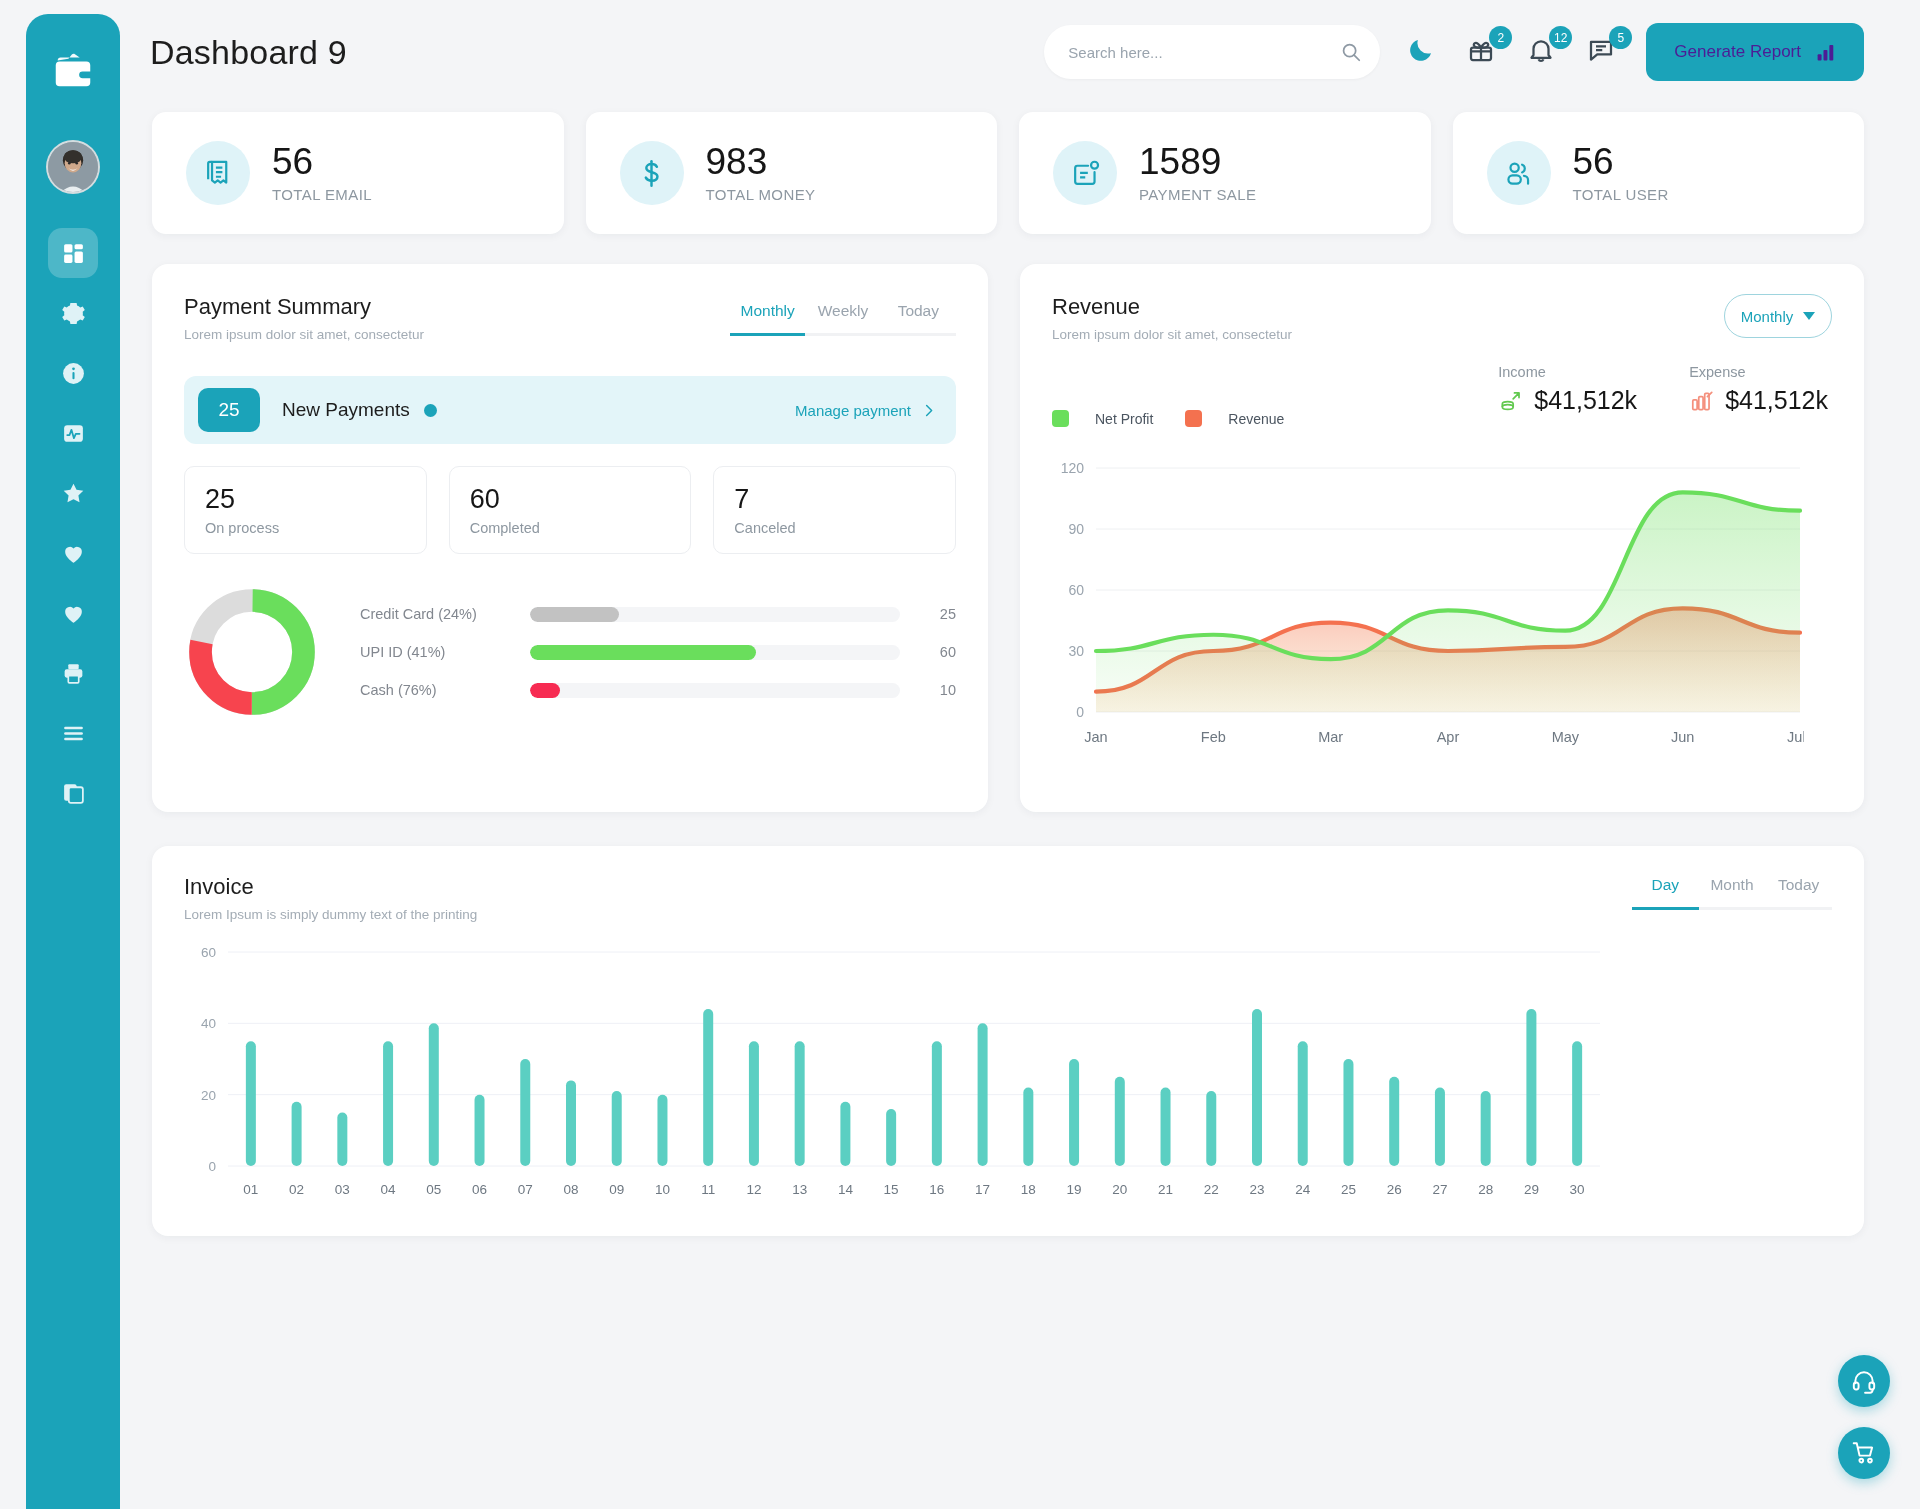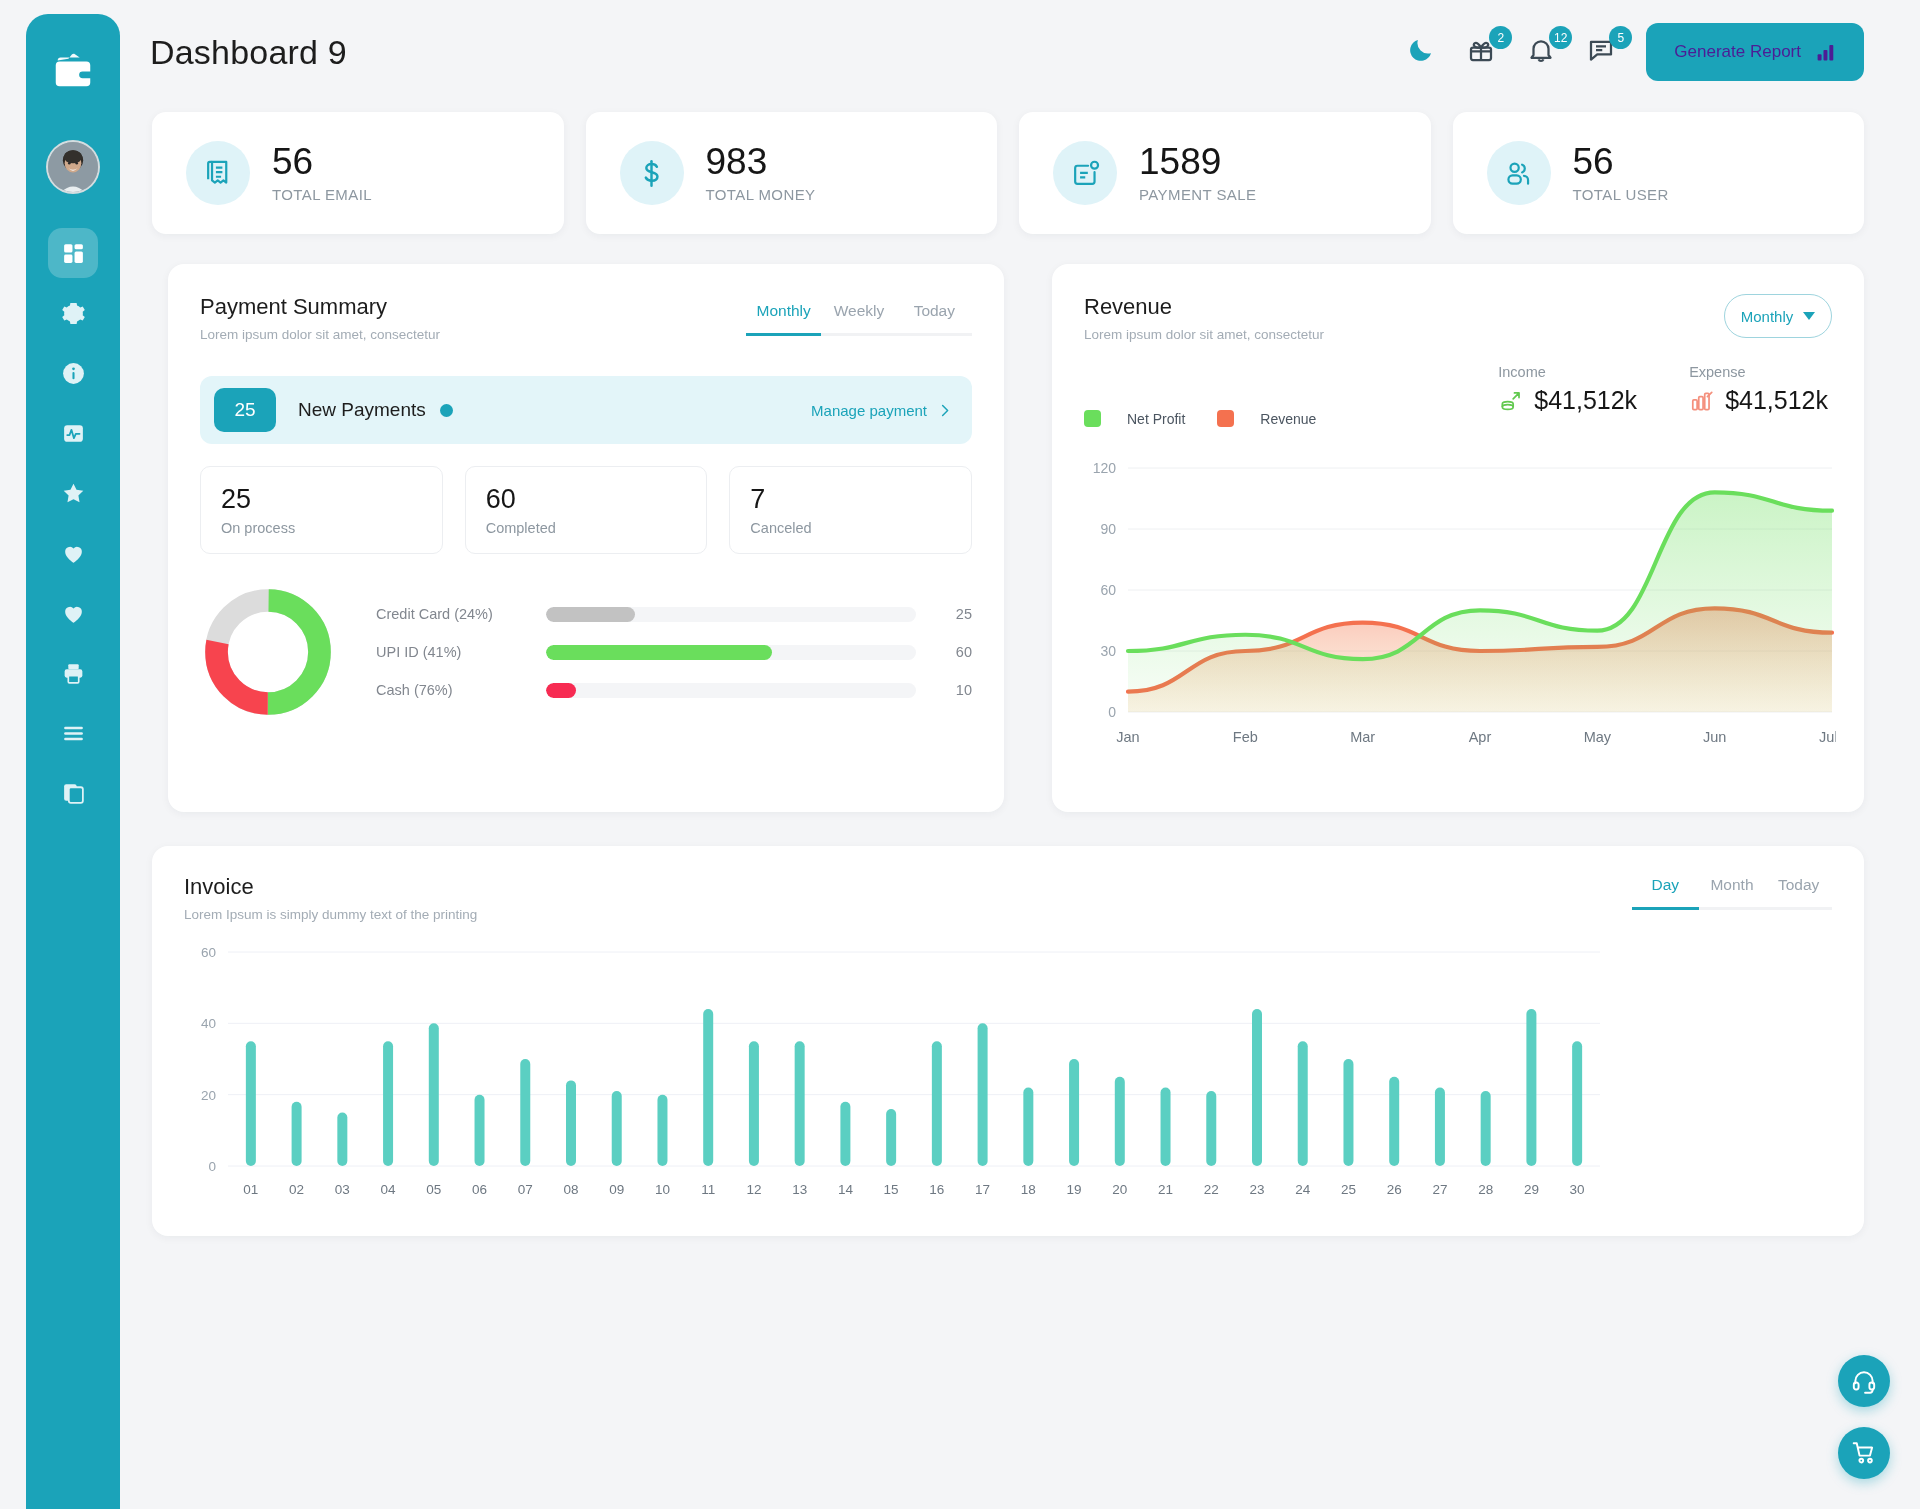--- a/index.html
+++ b/index.html
@@ -87,21 +87,20 @@
   .stat-icon svg { width: 31px; height: 31px; }
   .stat-value { font-size: 37px; color: #161616; line-height: 1.05; }
   .stat-label { font-size: 15px; color: #8d97a0; letter-spacing: .4px; margin-top: 4px; }
 
   
   .panels-row { display: flex; gap: 32px; padding: 30px 56px 0 32px; }
   .panel {
     background: #fff; border-radius: 16px;
     box-shadow: 0 2px 8px rgba(17,38,60,.05);
     padding: 30px 32px;
-    margin-left: 16px;
   }
   .panel.payment { width: 836px; height: 548px; position: relative; }
   .panel.revenue { flex: 1; height: 548px; position: relative; }
 
   .panel-title { font-size: 22px; color: #1d1d1d; font-weight: 400; }
   .panel-sub { font-size: 13.5px; color: #a3acb5; margin-top: 7px; }
 
   .tabs { position: absolute; display: flex; align-items: flex-end; }
   .tabs.payment-tabs { right: 32px; top: 38px; width: 226px; }
   .tab {
@@ -277,20 +276,27 @@
     </div>
   </div>
 </div>
 
 <div class="main">
 
   <div class="topbar">
     <div class="page-title">Dashboard 9</div>
 
     <div class="topbar-right">
+      <div class="search-box">
+        <input class="search-input" type="text" placeholder="Search here..." style="">
+        <svg class="search-icon" viewBox="0 0 24 24" fill="none" stroke="currentColor" stroke-width="1.9">
+          <circle cx="10.5" cy="10.5" r="6.6"></circle>
+            <path d="M15.4 15.4L21 21" stroke-linecap="round"></path>
+        </svg>
+      </div>
 
       <div class="icon-btn moon">
         <svg viewBox="0 0 24 24" fill="currentColor">
           <path d="M20 14.5A8.5 8.5 0 0 1 9.5 4 8.5 8.5 0 1 0 20 14.5z"></path>
         </svg>
       </div>
 
       <div class="icon-btn">
         <svg viewBox="0 0 24 24" fill="none" stroke="currentColor" stroke-width="1.8">
           <rect x="4" y="10" width="16" height="10" rx="1.6"></rect>

